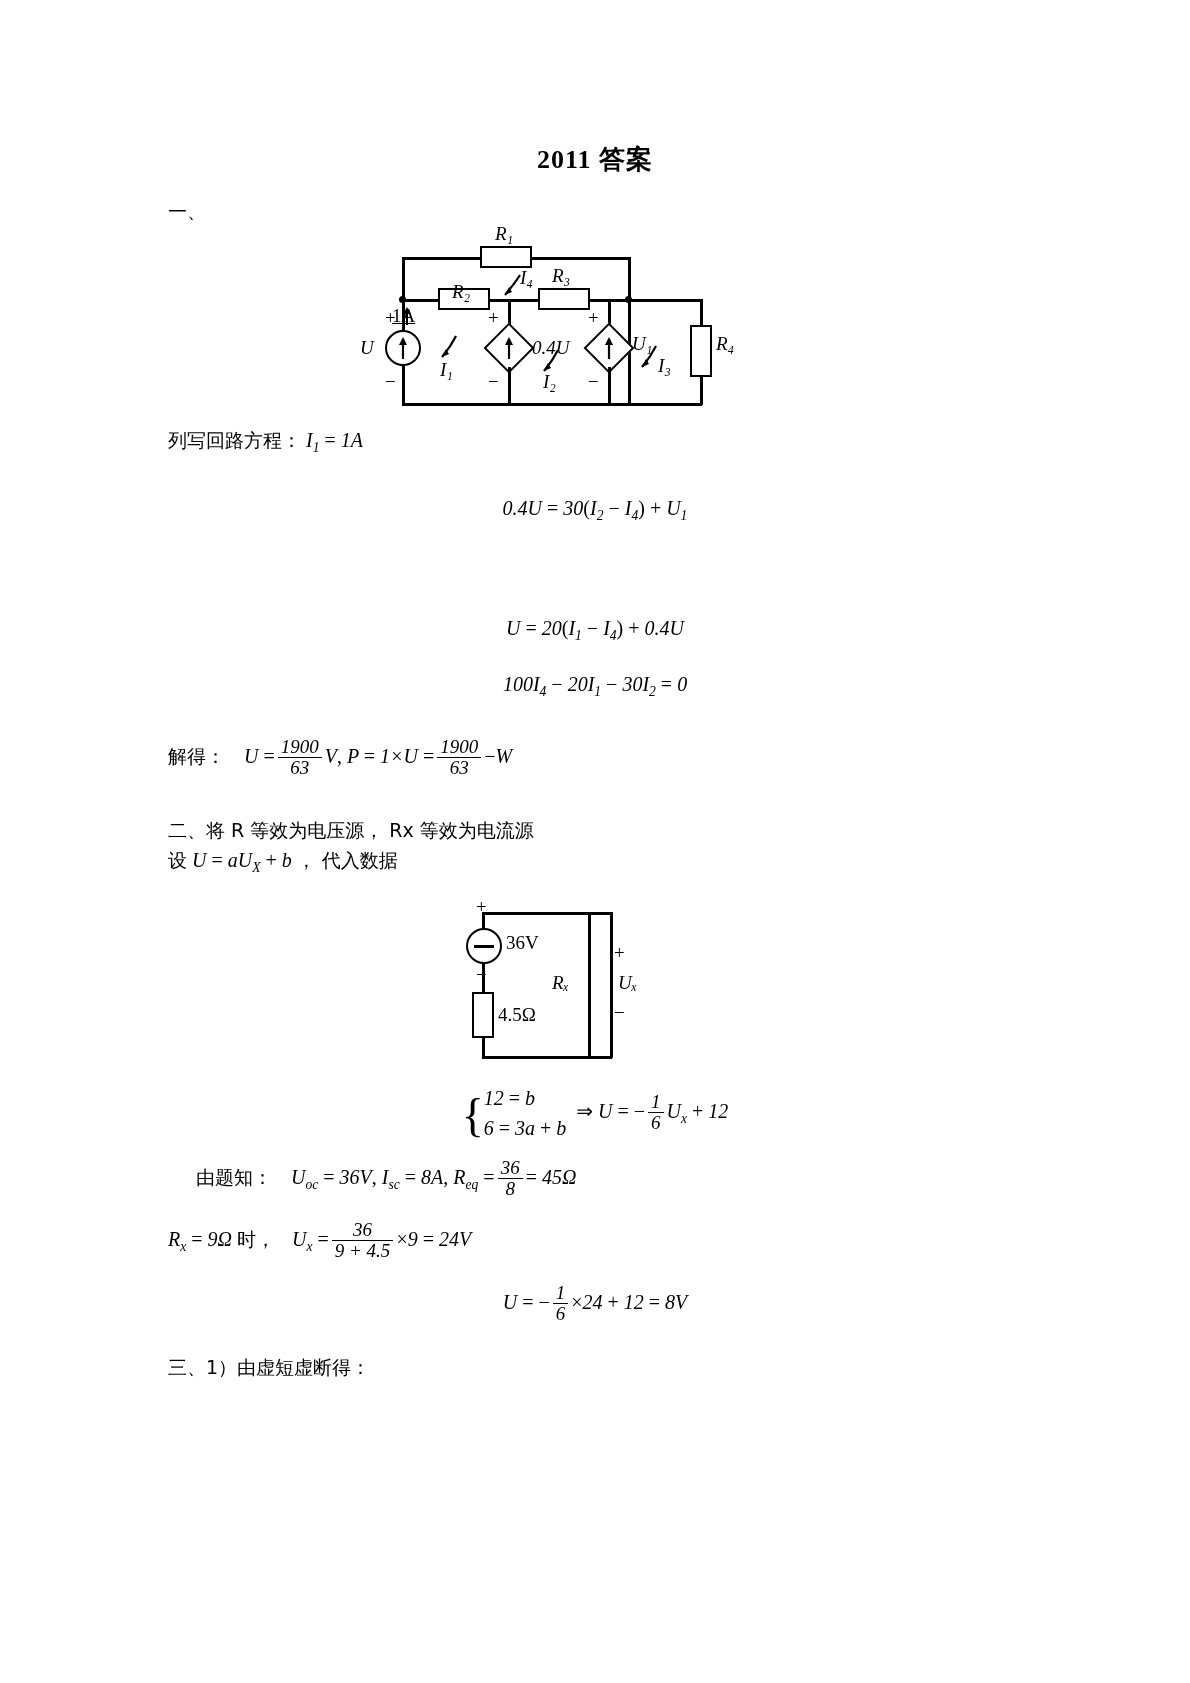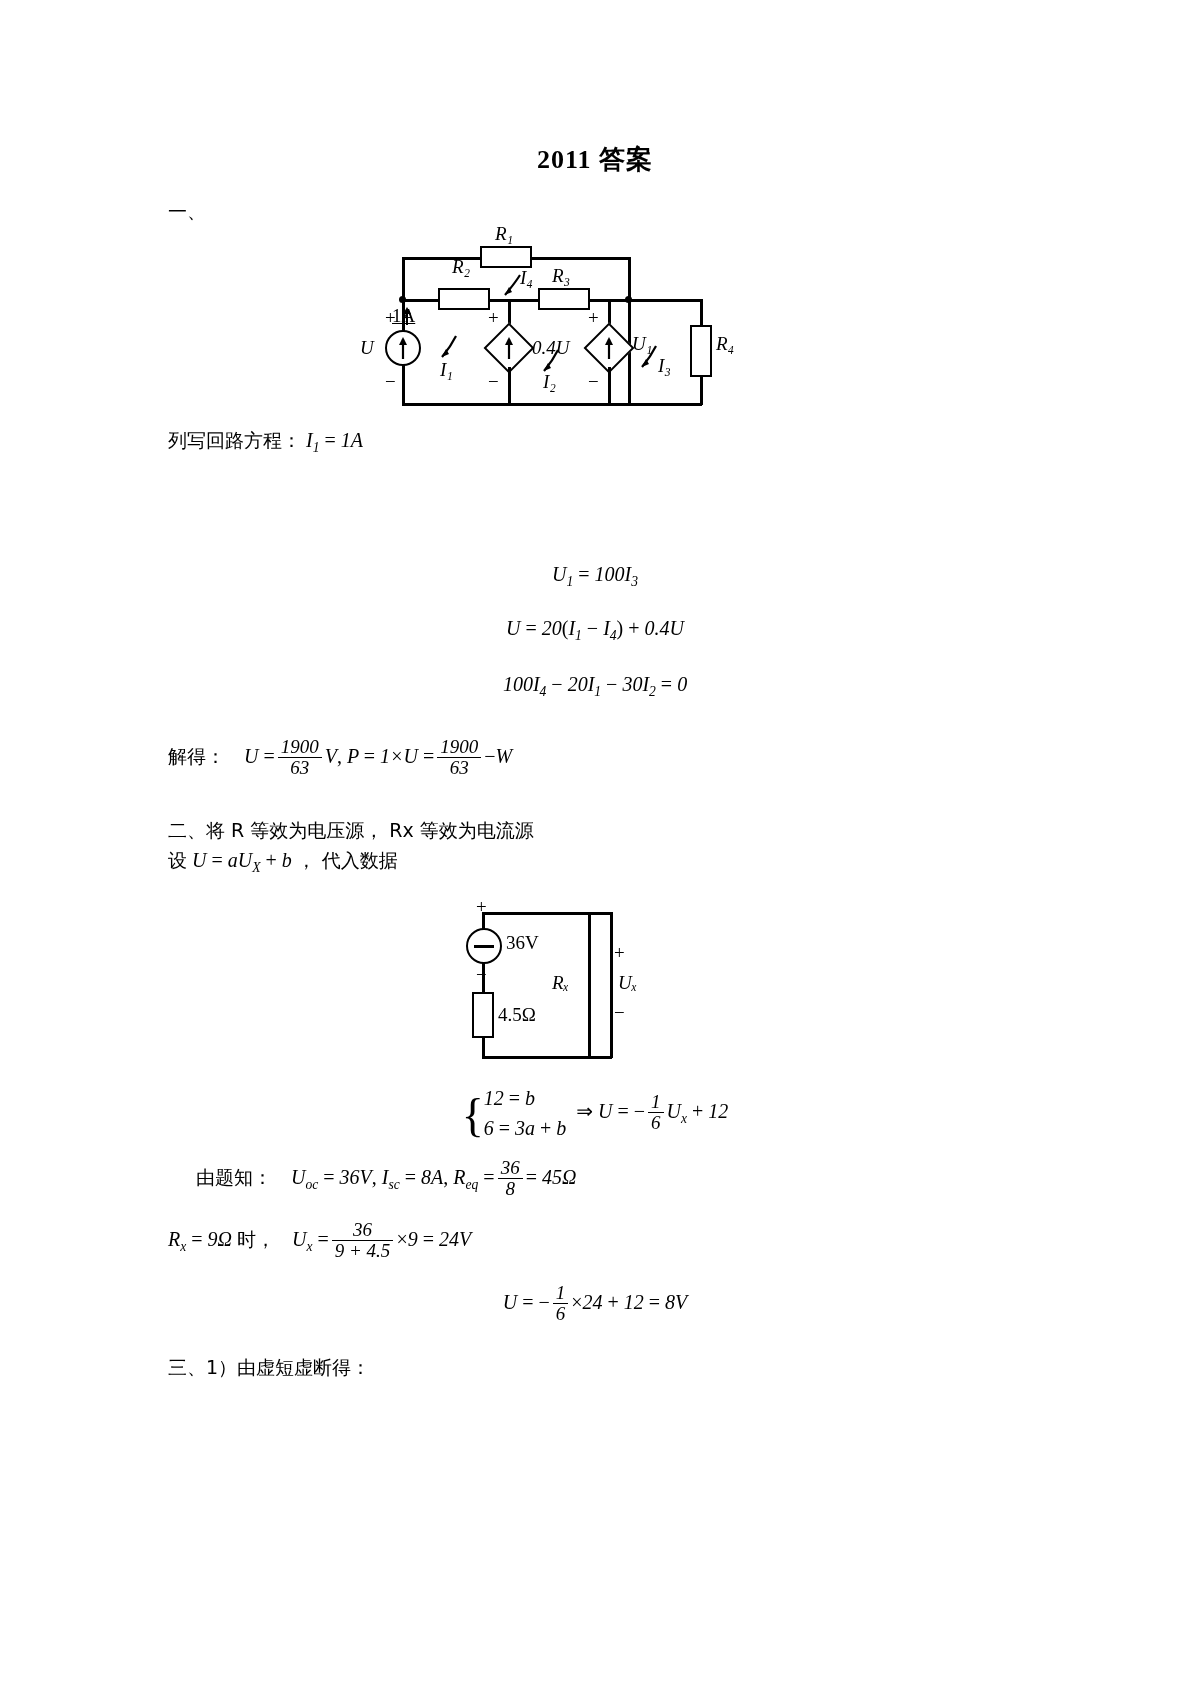--- a/index.html
+++ b/index.html
@@ -131,21 +131,21 @@
 
     <div class="wire v" style="left:22px; top:32px; height:148px;"></div>
 
     <div class="wire v" style="left:248px; top:32px; height:148px;"></div>
 
     <div class="wire h" style="left:22px; top:74px; width:40px;"></div>
     <div class="res" style="left:58px; top:63px; width:52px; height:22px;"></div>
     <div class="wire h" style="left:108px; top:74px; width:52px;"></div>
     <div class="res" style="left:158px; top:63px; width:52px; height:22px;"></div>
     <div class="wire h" style="left:208px; top:74px; width:42px;"></div>
-    <div class="lbl" style="left:72px; top:31px;">R₂</div>
+    <div class="lbl" style="left:72px; top:56px;">R₂</div>
     <div class="lbl" style="left:172px; top:40px;">R₃</div>
 
     <svg style="position:absolute; left:122px; top:48px; width:22px; height:26px;">
       <path d="M18 2 C13 10, 8 16, 3 22" stroke="#000" stroke-width="2.2" fill="none"></path>
       <path d="M3 22 L10 19 L7 14 Z" fill="#000"></path>
     </svg>
     <div class="lbl" style="left:140px; top:42px;">I₄</div>
 
     <div class="wire h" style="left:22px; top:178px; width:300px;"></div>
 
@@ -211,24 +211,24 @@
       <path d="M4 24 L11 21 L8 16 Z" fill="#000"></path>
     </svg>
     <div class="lbl" style="left:278px; top:130px;">I₃</div>
   </div>
 
   <div class="line" style="top:428px; left:168px;">
     <span class="cjk">列写回路方程：</span>
     <span class="math">I<sub>1</sub> <span class="mathn">=</span> 1<span style="font-style:italic">A</span></span>
   </div>
 
-
-  <div class="centered math" style="top:563px;">
-    U<sub>1</sub> <span class="mathn">=</span> 100I<sub>3</sub>
-  </div>
+  <div class="centered math" style="top:497px;">
+    0.4<span>U</span> <span class="mathn">=</span> 30<span class="mathn">(</span>I<sub>2</sub> <span class="mathn">−</span> I<sub>4</sub><span class="mathn">)</span> <span class="mathn">+</span> U<sub>1</sub>
+  </div>
+
 
   <div class="centered math" style="top:617px;">
     U <span class="mathn">=</span> 20<span class="mathn">(</span>I<sub>1</sub> <span class="mathn">−</span> I<sub>4</sub><span class="mathn">)</span> <span class="mathn">+</span> 0.4U
   </div>
 
   <div class="centered math" style="top:673px;">
     100I<sub>4</sub> <span class="mathn">−</span> 20I<sub>1</sub> <span class="mathn">−</span> 30I<sub>2</sub> <span class="mathn">=</span> 0
   </div>
 
   <div class="line" style="top:737px; left:168px;">

